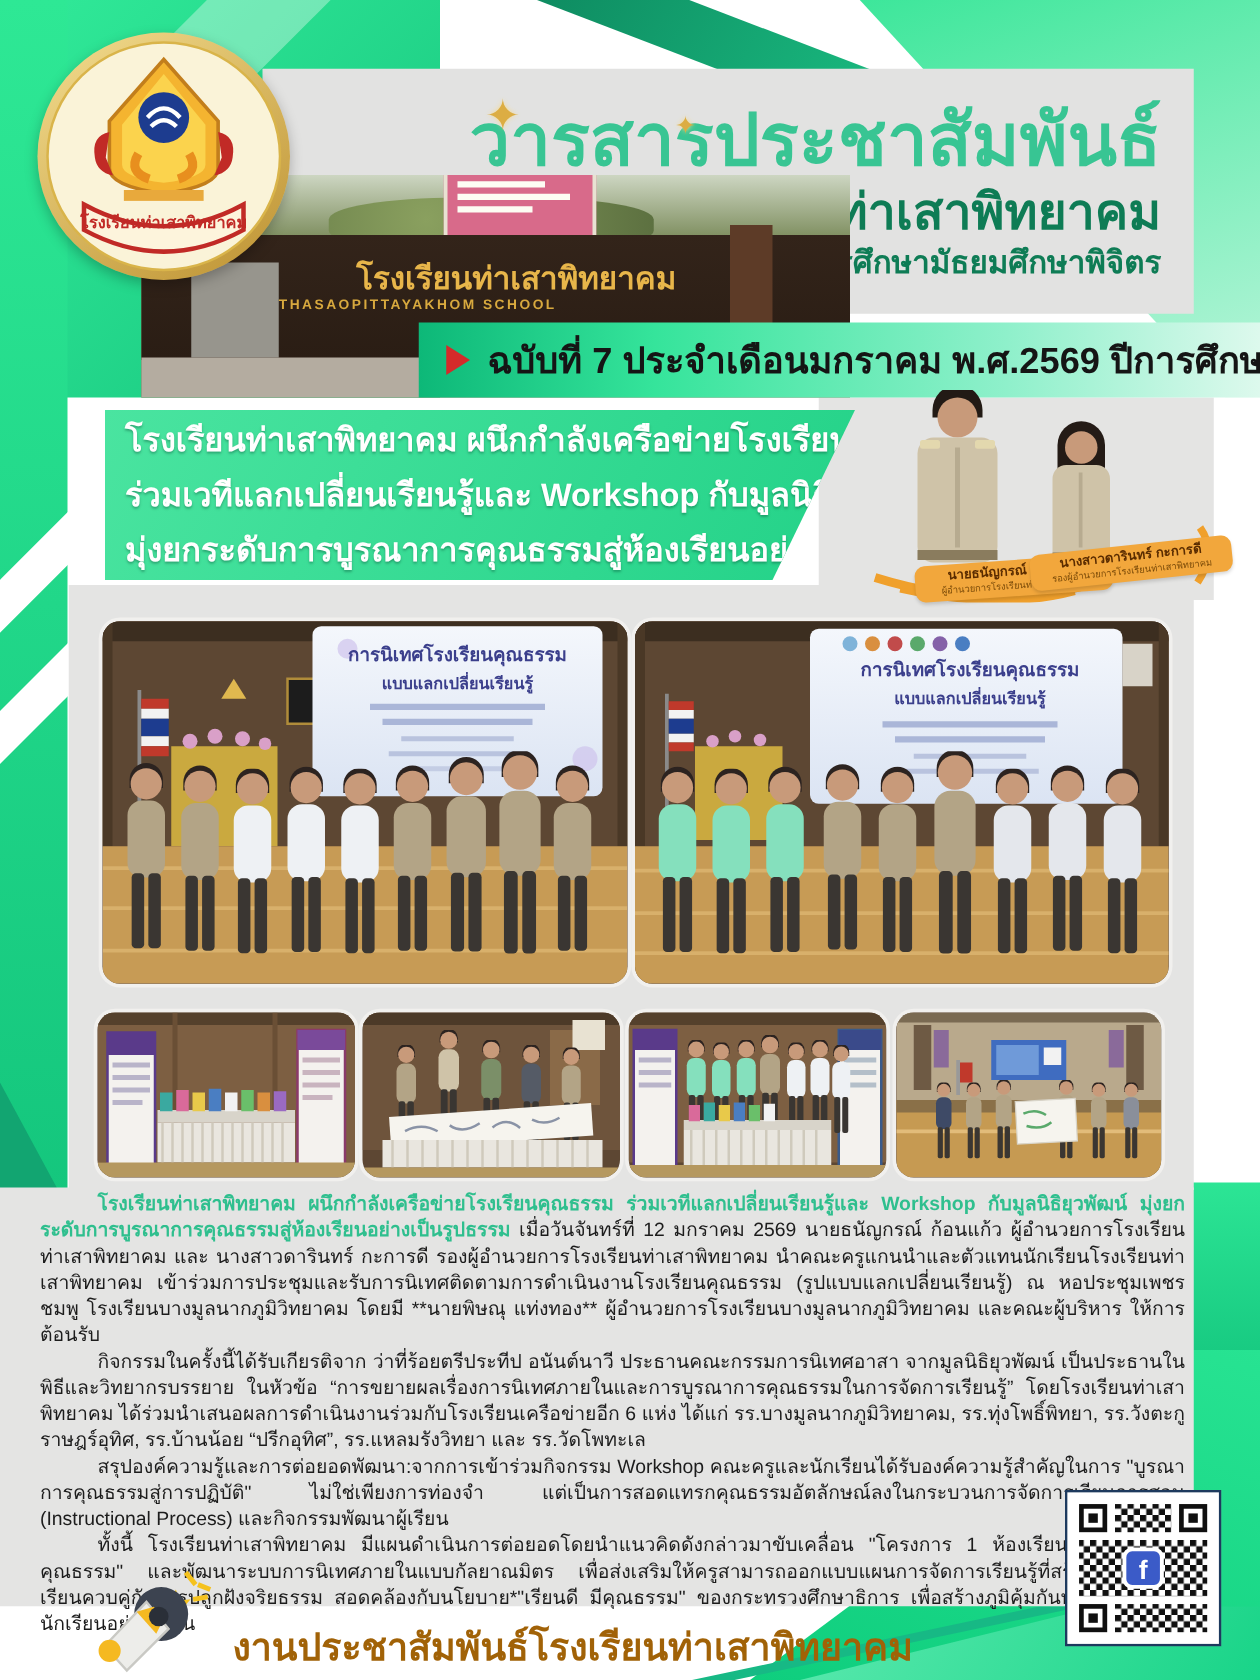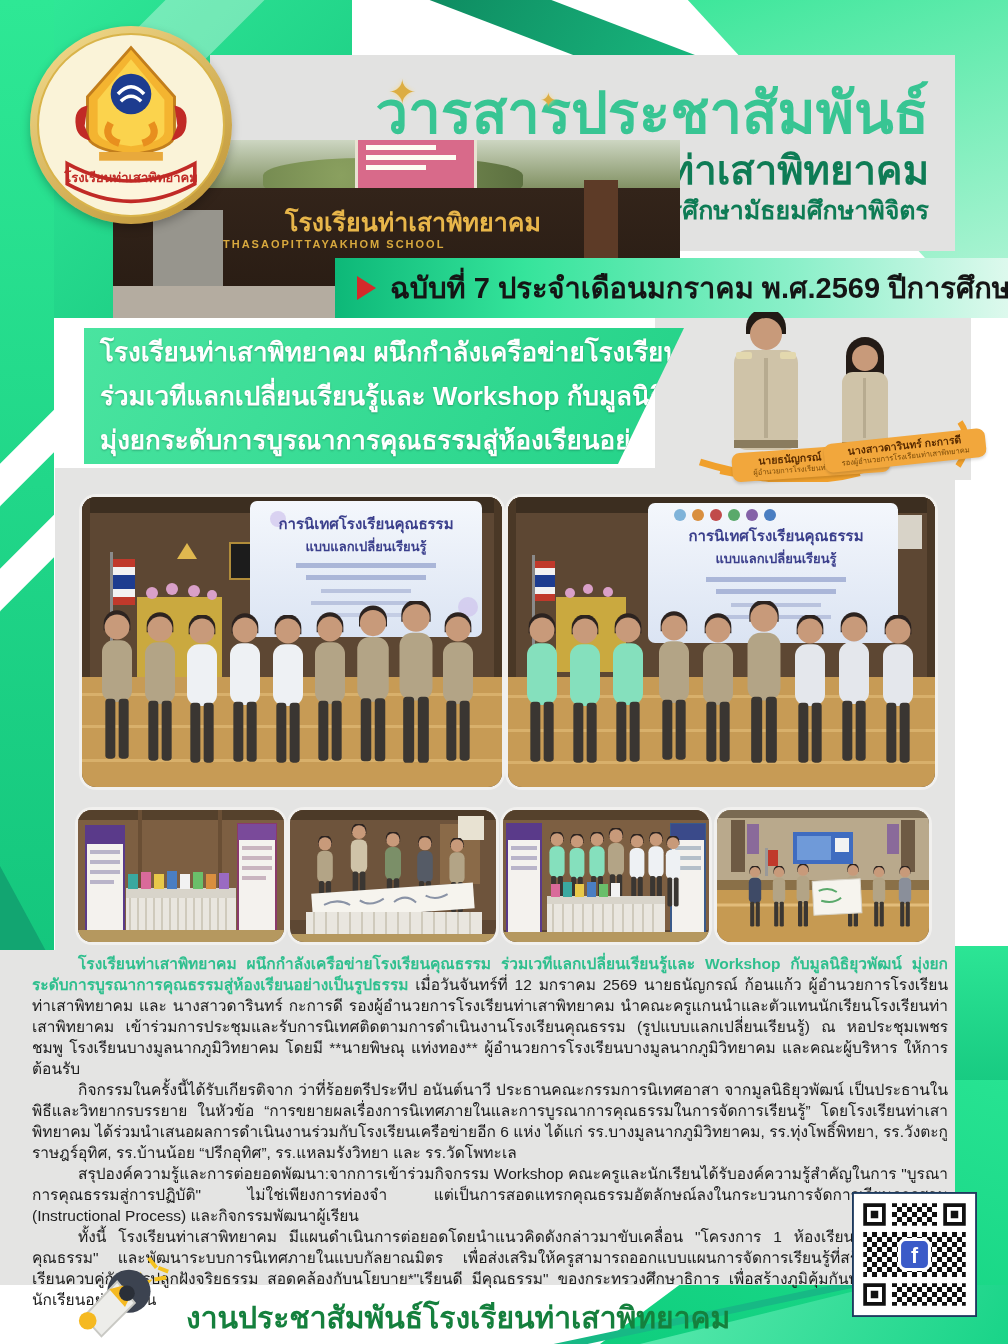--- a/index.html
+++ b/index.html
@@ -108,21 +108,21 @@
   .ph6{left:717px;top:810px;width:212px;height:132px;}
 
   
   .article{left:32px;top:953px;width:916px;color:#1c1c1c;font-size:15.5px;line-height:21px;}
   .article p{margin:0;text-indent:46px;text-align:justify;}
   .lead{color:#2fbf8e;font-weight:bold;}
 
   
   .qr{left:852px;top:1192px;width:125px;height:125px;}
   .megaphone{left:72px;top:1252px;width:108px;height:88px;}
-  .footer-text{left:186px;top:1294px;font-size:30px;font-weight:bold;color:#15803d;white-space:nowrap;}
+  .footer-text{left:186px;top:1294px;font-size:30px;font-weight:bold;color:#a16207;white-space:nowrap;}
 </style>
 </head>
 <body>
 
 <div class="page">
 
   <svg width="0" height="0" style="position:absolute">
     <defs>
       <symbol id="psn" viewBox="0 0 24 90">
         <path d="M4 7 a8 8 0 0 1 16 0 v4 h-16 z" fill="#2c2320"></path>

